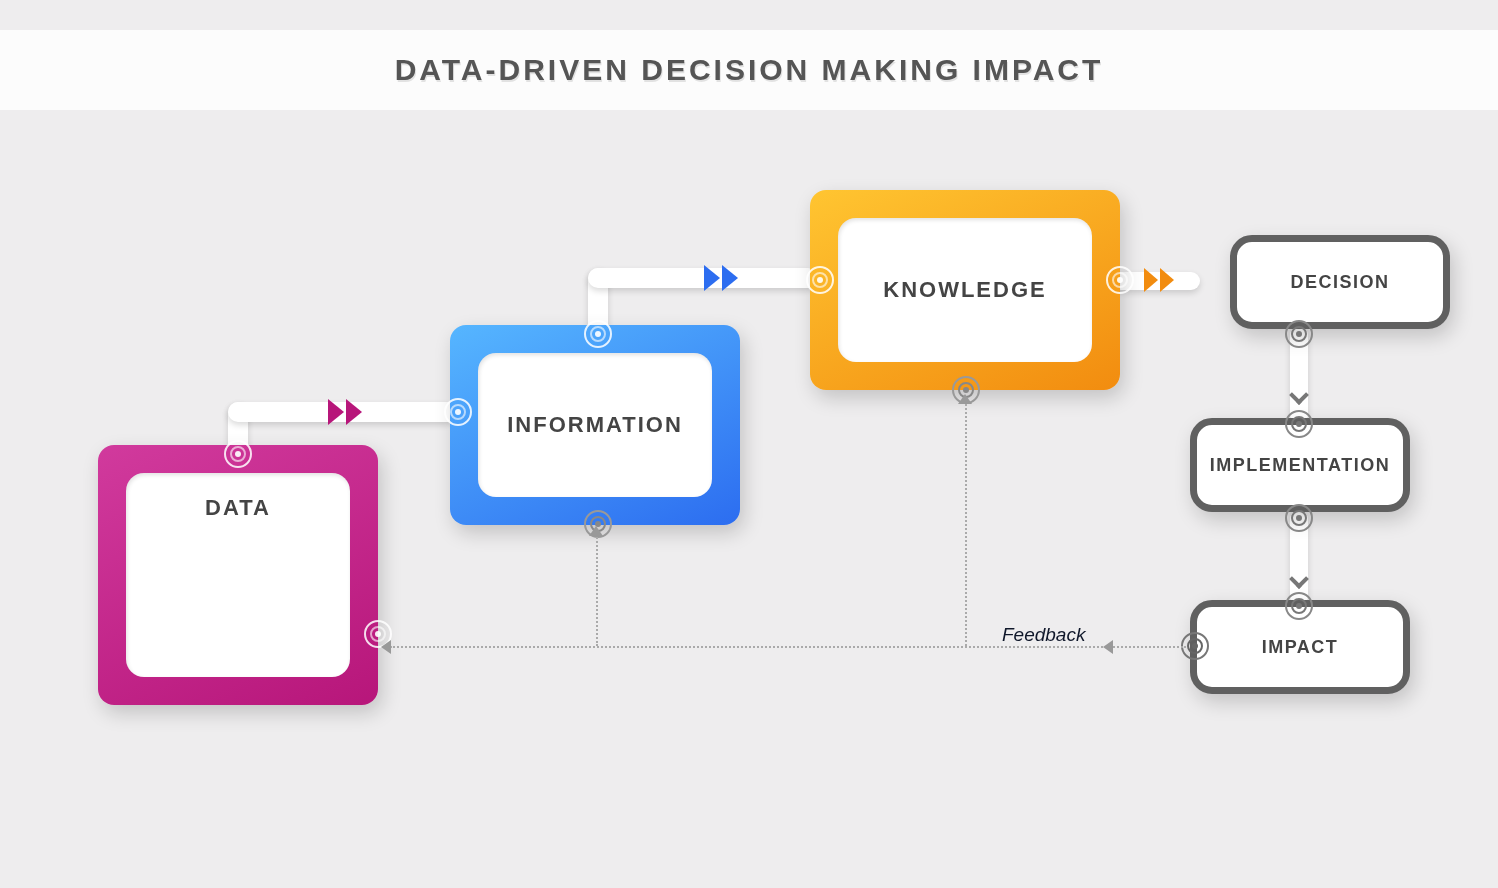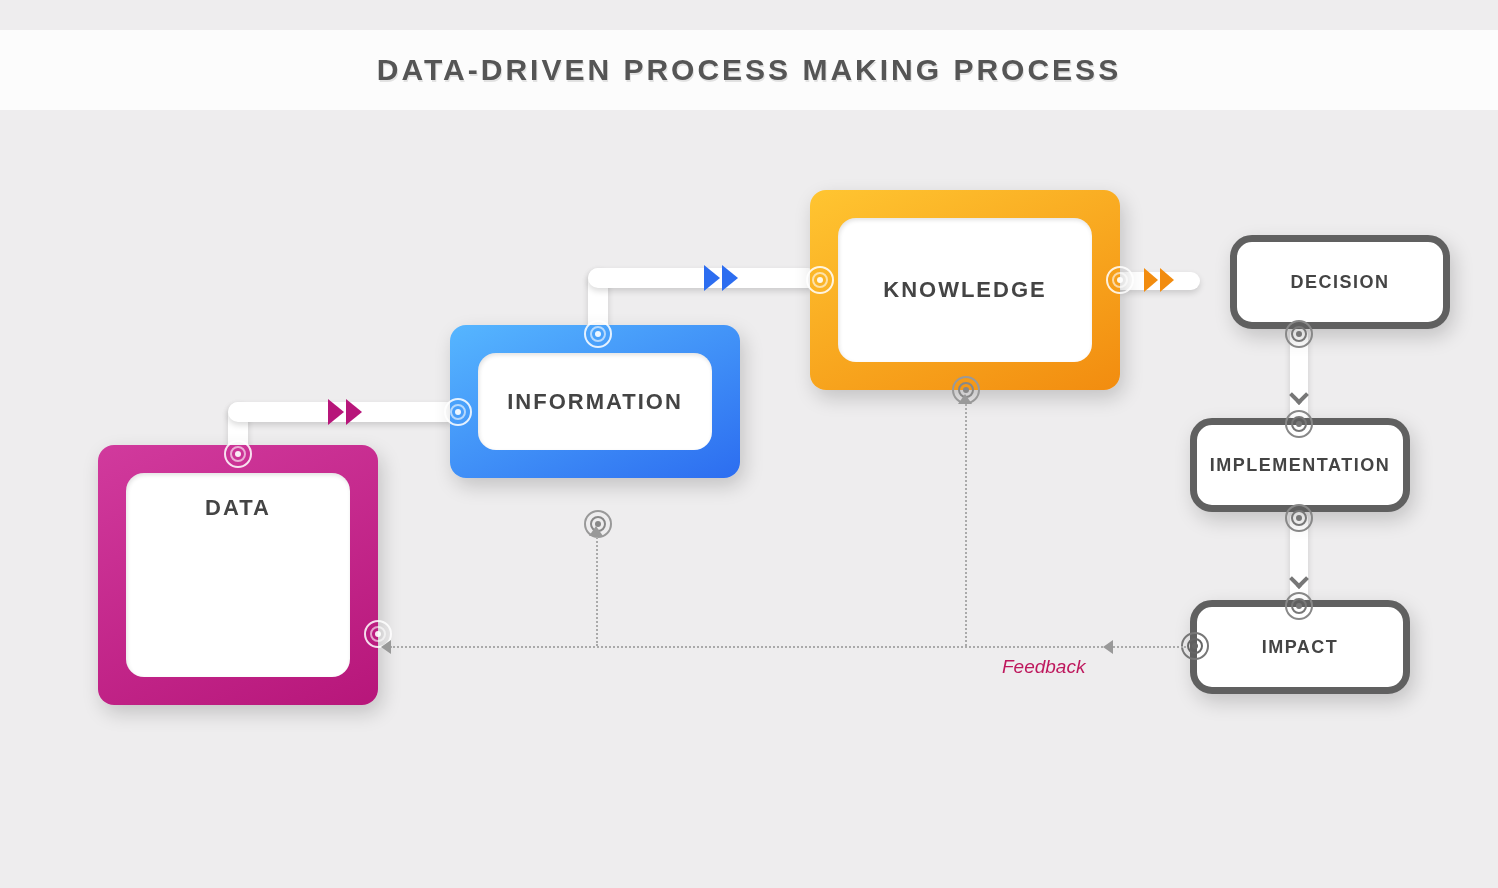--- a/index.html
+++ b/index.html
@@ -9,21 +9,21 @@
 .title{font-size:30px;font-weight:700;letter-spacing:3px;color:#555;text-shadow:1px 2px 0 rgba(0,0,0,.1)}
 .node{position:absolute;border-radius:16px;box-shadow:4px 8px 20px rgba(0,0,0,.18);display:flex;align-items:center;justify-content:center}
 .node-inner{background:#fff;border-radius:18px;box-shadow:inset 1px 2px 4px rgba(0,0,0,.12);width:calc(100% - 56px);height:calc(100% - 56px);display:flex;flex-direction:column;align-items:center;justify-content:center}
 .node-label{font-size:22px;font-weight:700;letter-spacing:2px;color:#444}
 .node-data{left:98px;top:445px;width:280px;height:260px;background:linear-gradient(155deg,#d13a9d,#b7167a)}
 .node-data .node-inner{justify-content:flex-start;padding:22px 26px}
 .node-data .node-label{margin-bottom:1px}
 .node-data ul{list-style:none;width:100%}
 .node-data li{font-size:17px;color:#555;padding:5px 0 5px 18px;position:relative}
 .node-data li::before{content:"";position:absolute;left:0;top:13px;width:6px;height:6px;border-radius:50%;background:#c4288c}
-.node-info{left:450px;top:325px;width:290px;height:153px;background:linear-gradient(155deg,#56b6ff,#2c6df0)}
+.node-info{left:450px;top:325px;width:290px;height:200px;background:linear-gradient(155deg,#56b6ff,#2c6df0)}
 .node-know{left:810px;top:190px;width:310px;height:200px;background:linear-gradient(155deg,#ffc531,#f28c0f)}
 .small{position:absolute;width:220px;height:94px;border:7px solid #606060;border-radius:22px;background:#fff;box-shadow:4px 8px 20px rgba(0,0,0,.18);display:flex;align-items:center;justify-content:center}
 .small .node-label{font-size:18px;letter-spacing:1.5px}
 .s1{left:1230px;top:235px}
 .s2{left:1190px;top:418px}
 .s3{left:1190px;top:600px}
 .pipe{position:absolute;background:#fff;border-radius:10px;box-shadow:0 3px 6px rgba(0,0,0,.15)}
 .p1h{left:228px;top:402px;width:230px;height:20px}
 .p1v{left:228px;top:402px;width:20px;height:60px}
 .p2h{left:588px;top:268px;width:230px;height:20px}
@@ -69,28 +69,28 @@
 .dc2{top:572px}
 .feedback-line{position:absolute;border:2px dotted #aaa}
 .fb-h{left:390px;top:646px;width:796px;height:0;border-top-width:2px;border-left:0;border-right:0;border-bottom:0}
 .fb-v1{left:596px;top:534px;width:0;height:112px;border-left-width:2px;border-top:0;border-right:0;border-bottom:0}
 .fb-v2{left:965px;top:400px;width:0;height:246px;border-left-width:2px;border-top:0;border-right:0;border-bottom:0}
 .fb-arrow{position:absolute;width:0;height:0}
 .fb-left{left:381px;top:640px;border-top:7px solid transparent;border-bottom:7px solid transparent;border-right:10px solid #999}
 .fb-left2{left:1103px;top:640px;border-top:7px solid transparent;border-bottom:7px solid transparent;border-right:10px solid #999}
 .fb-up1{left:589px;top:526px;border-left:7px solid transparent;border-right:7px solid transparent;border-bottom:10px solid #999}
 .fb-up2{left:958px;top:394px;border-left:7px solid transparent;border-right:7px solid transparent;border-bottom:10px solid #999}
-.feedback-label{position:absolute;left:1002px;top:656px;font-style:italic;font-size:19px;color:#be185d}
+.feedback-label{position:absolute;left:1002px;top:624px;font-style:italic;font-size:19px;color:#0f172a}
 </style>
 </head>
 <body>
 
 <div class="canvas">
   <div class="title-bar">
-    <div class="title">DATA-DRIVEN PROCESS MAKING PROCESS</div>
+    <div class="title">DATA-DRIVEN DECISION MAKING IMPACT</div>
   </div>
 
   <div class="pipe p1v"></div>
   <div class="pipe p1h"></div>
   <div class="pipe p2v"></div>
   <div class="pipe p2h"></div>
   <div class="pipe p3h"></div>
   <div class="pipe p4v"></div>
   <div class="pipe p5v"></div>
 

